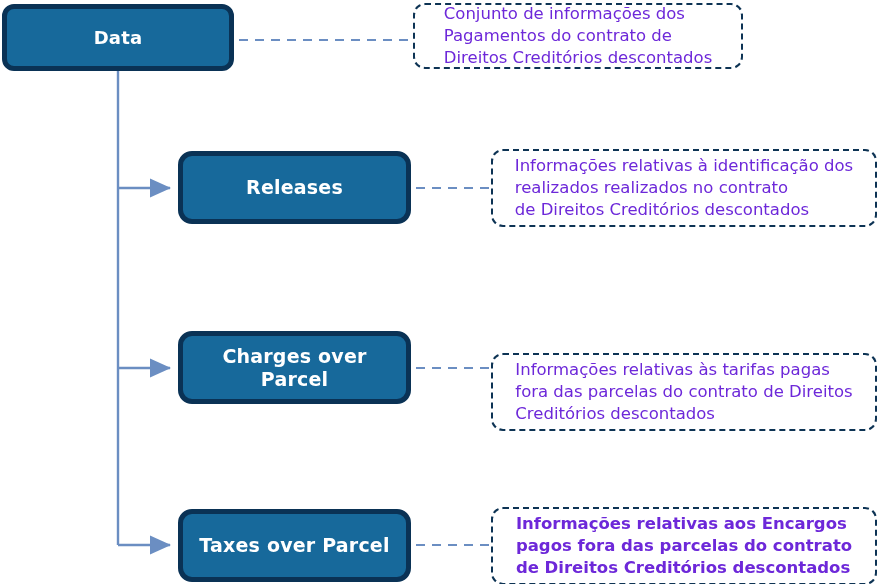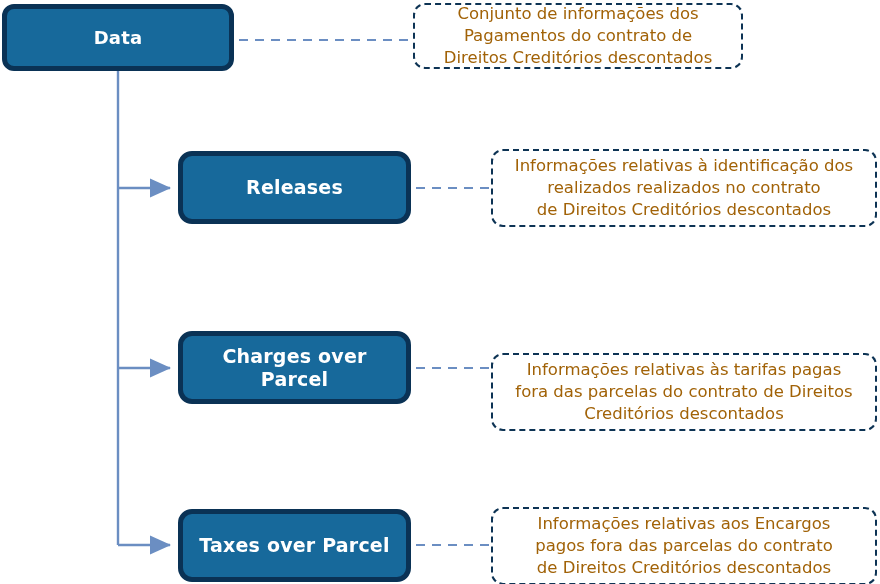--- a/index.html
+++ b/index.html
@@ -66,24 +66,23 @@
   .node.child.n2 { top: 331px; }
   .node.child.n3 { top: 509px; }
 
   
   .note {
     position: absolute;
     box-sizing: border-box;
     background: #ffffff;
     border: 2.5px dashed #0d3354;
     border-radius: 12px;
-    color: #a16207;
+    color: #6d28d9;
     font-size: 16.5px;
     line-height: 1.32;
-    text-align: center;
     display: flex;
     align-items: center;
     justify-content: center;
     padding: 4px 10px;
     white-space: pre-line;
   }
   .note.a1 {
     left: 413px;
     top: 3px;
     width: 330px;
@@ -100,20 +99,21 @@
     top: 329px;
     width: 386px;
     height: 78px;
     margin-top: 24px;
   }
   .note.a4 {
     left: 491px;
     top: 507px;
     width: 386px;
     height: 78px;
+    font-weight: bold;
   }
 </style>
 </head>
 <body>
 
 <div id="diagram-canvas">
 
   <svg id="connector-layer" viewBox="0 0 880 584" width="880" height="584" xmlns="http://www.w3.org/2000/svg">
     <defs>
       <marker id="arrowhead" markerWidth="9" markerHeight="8" refX="8.5" refY="4" orient="auto" markerUnits="strokeWidth">

